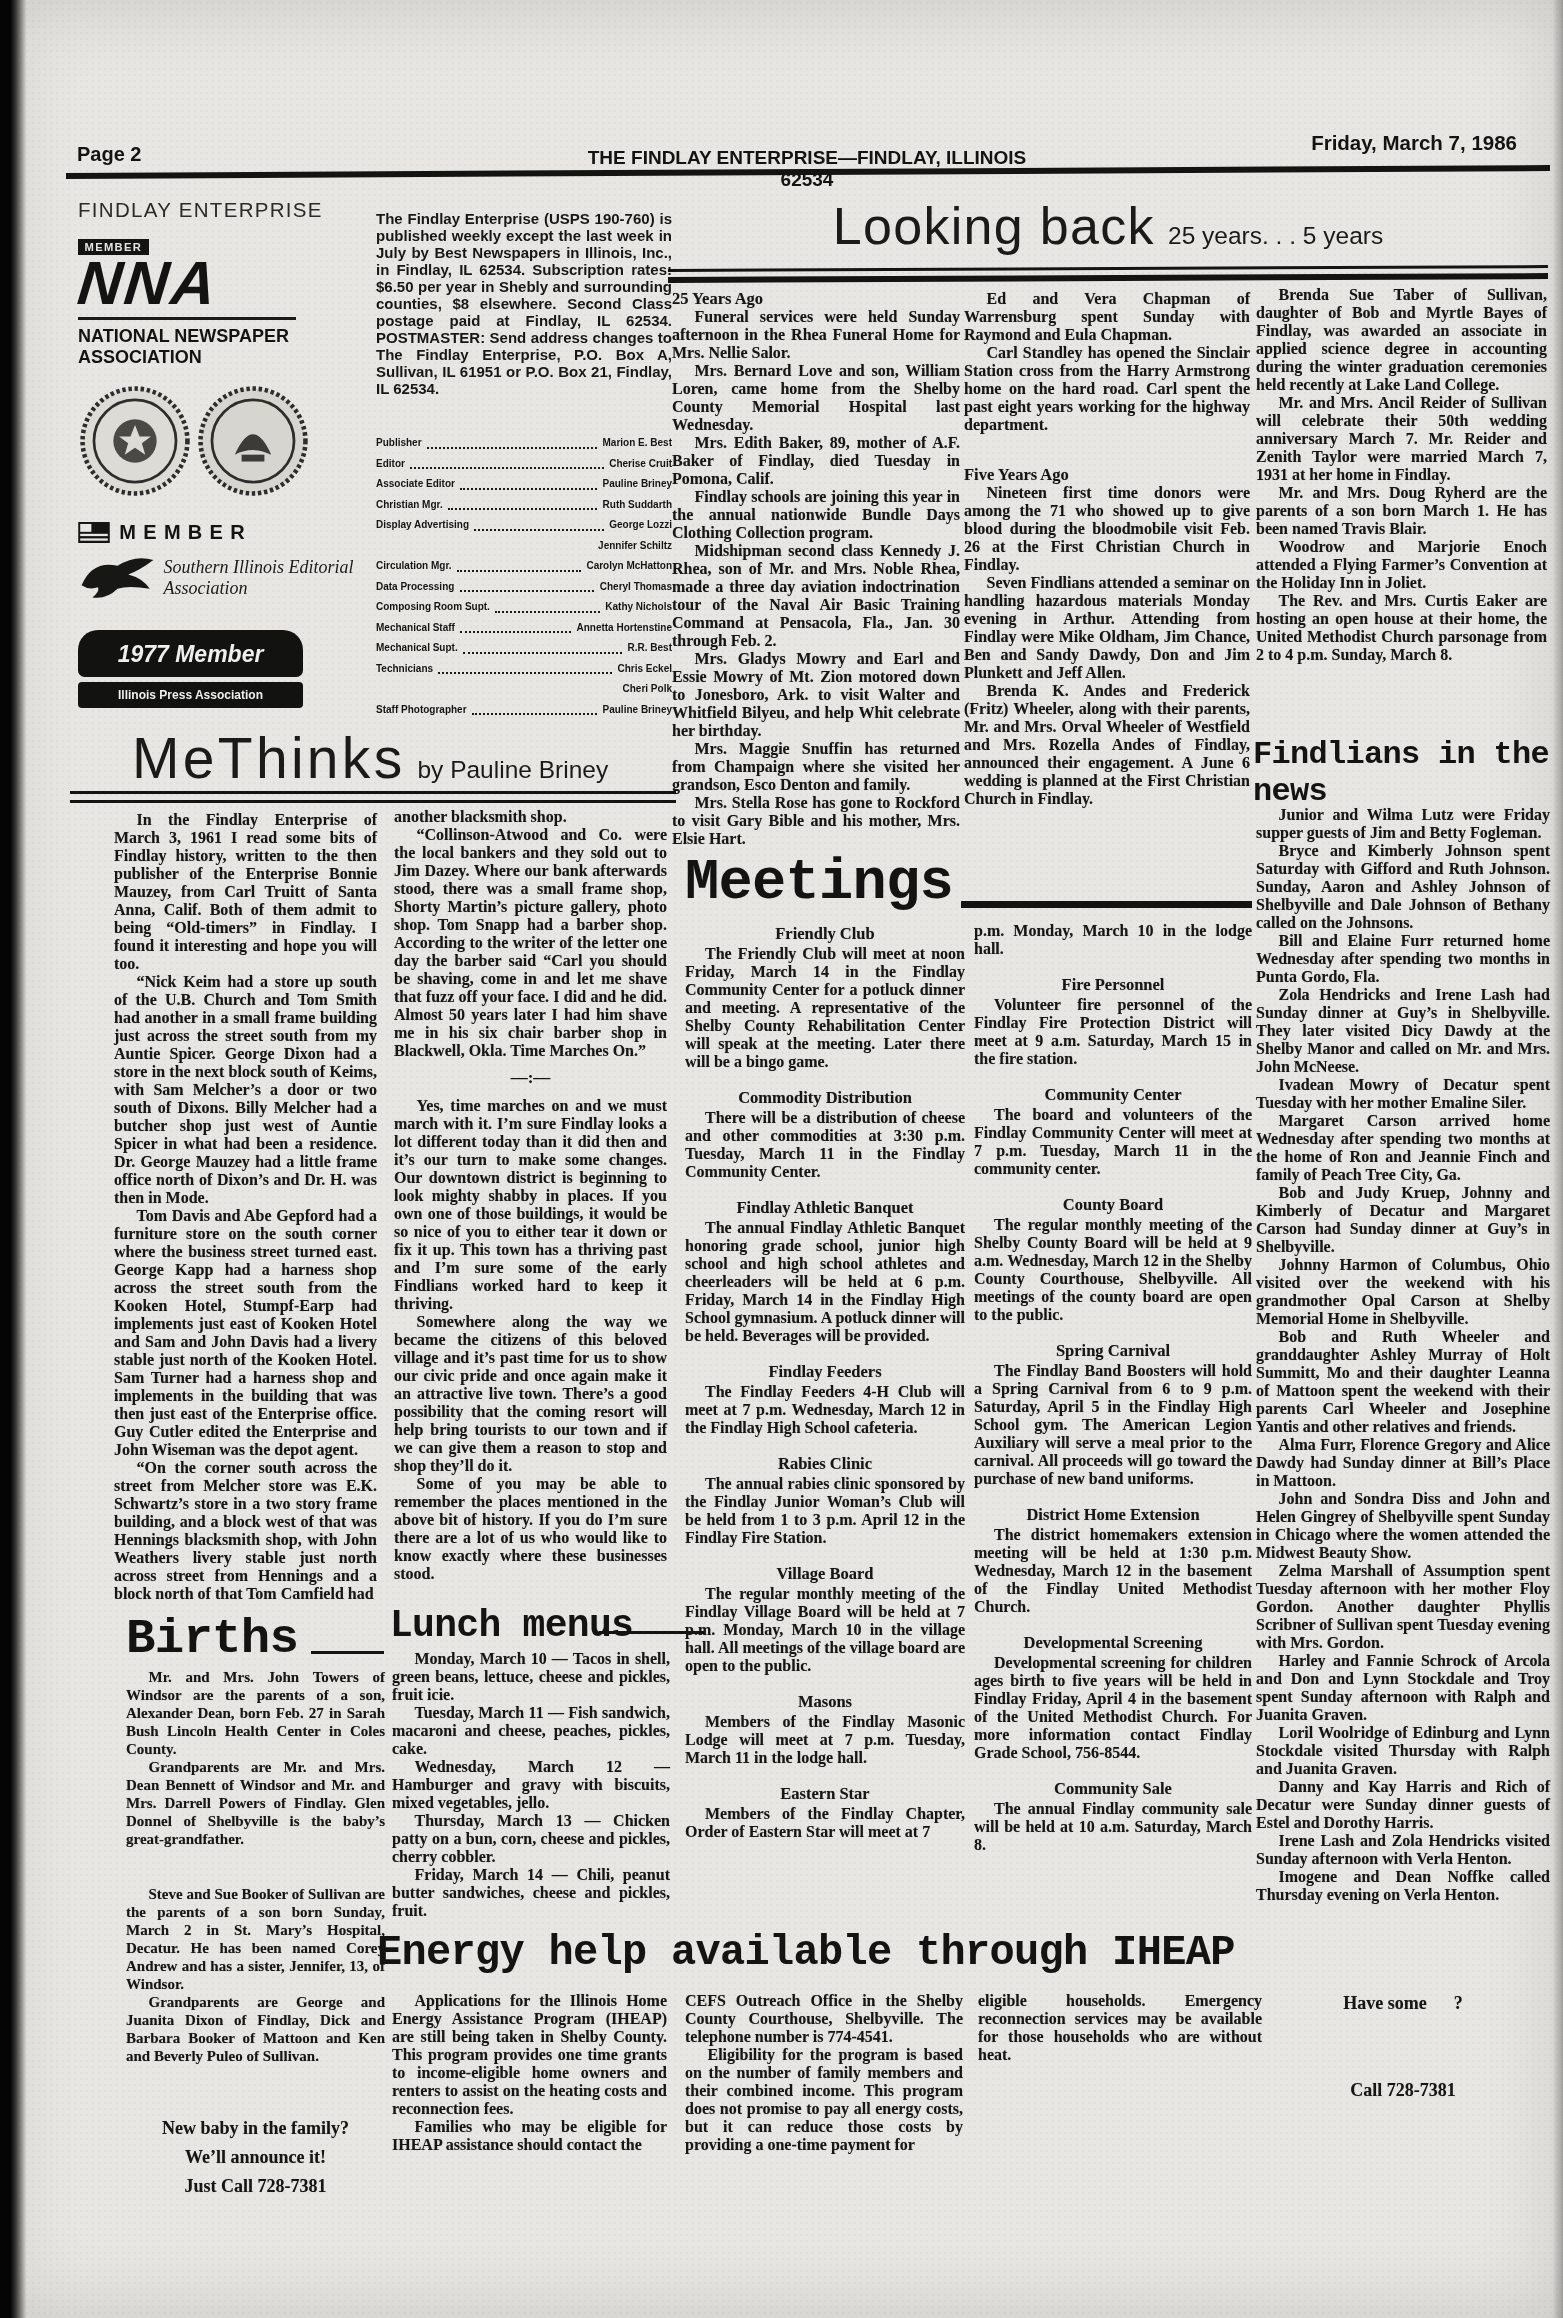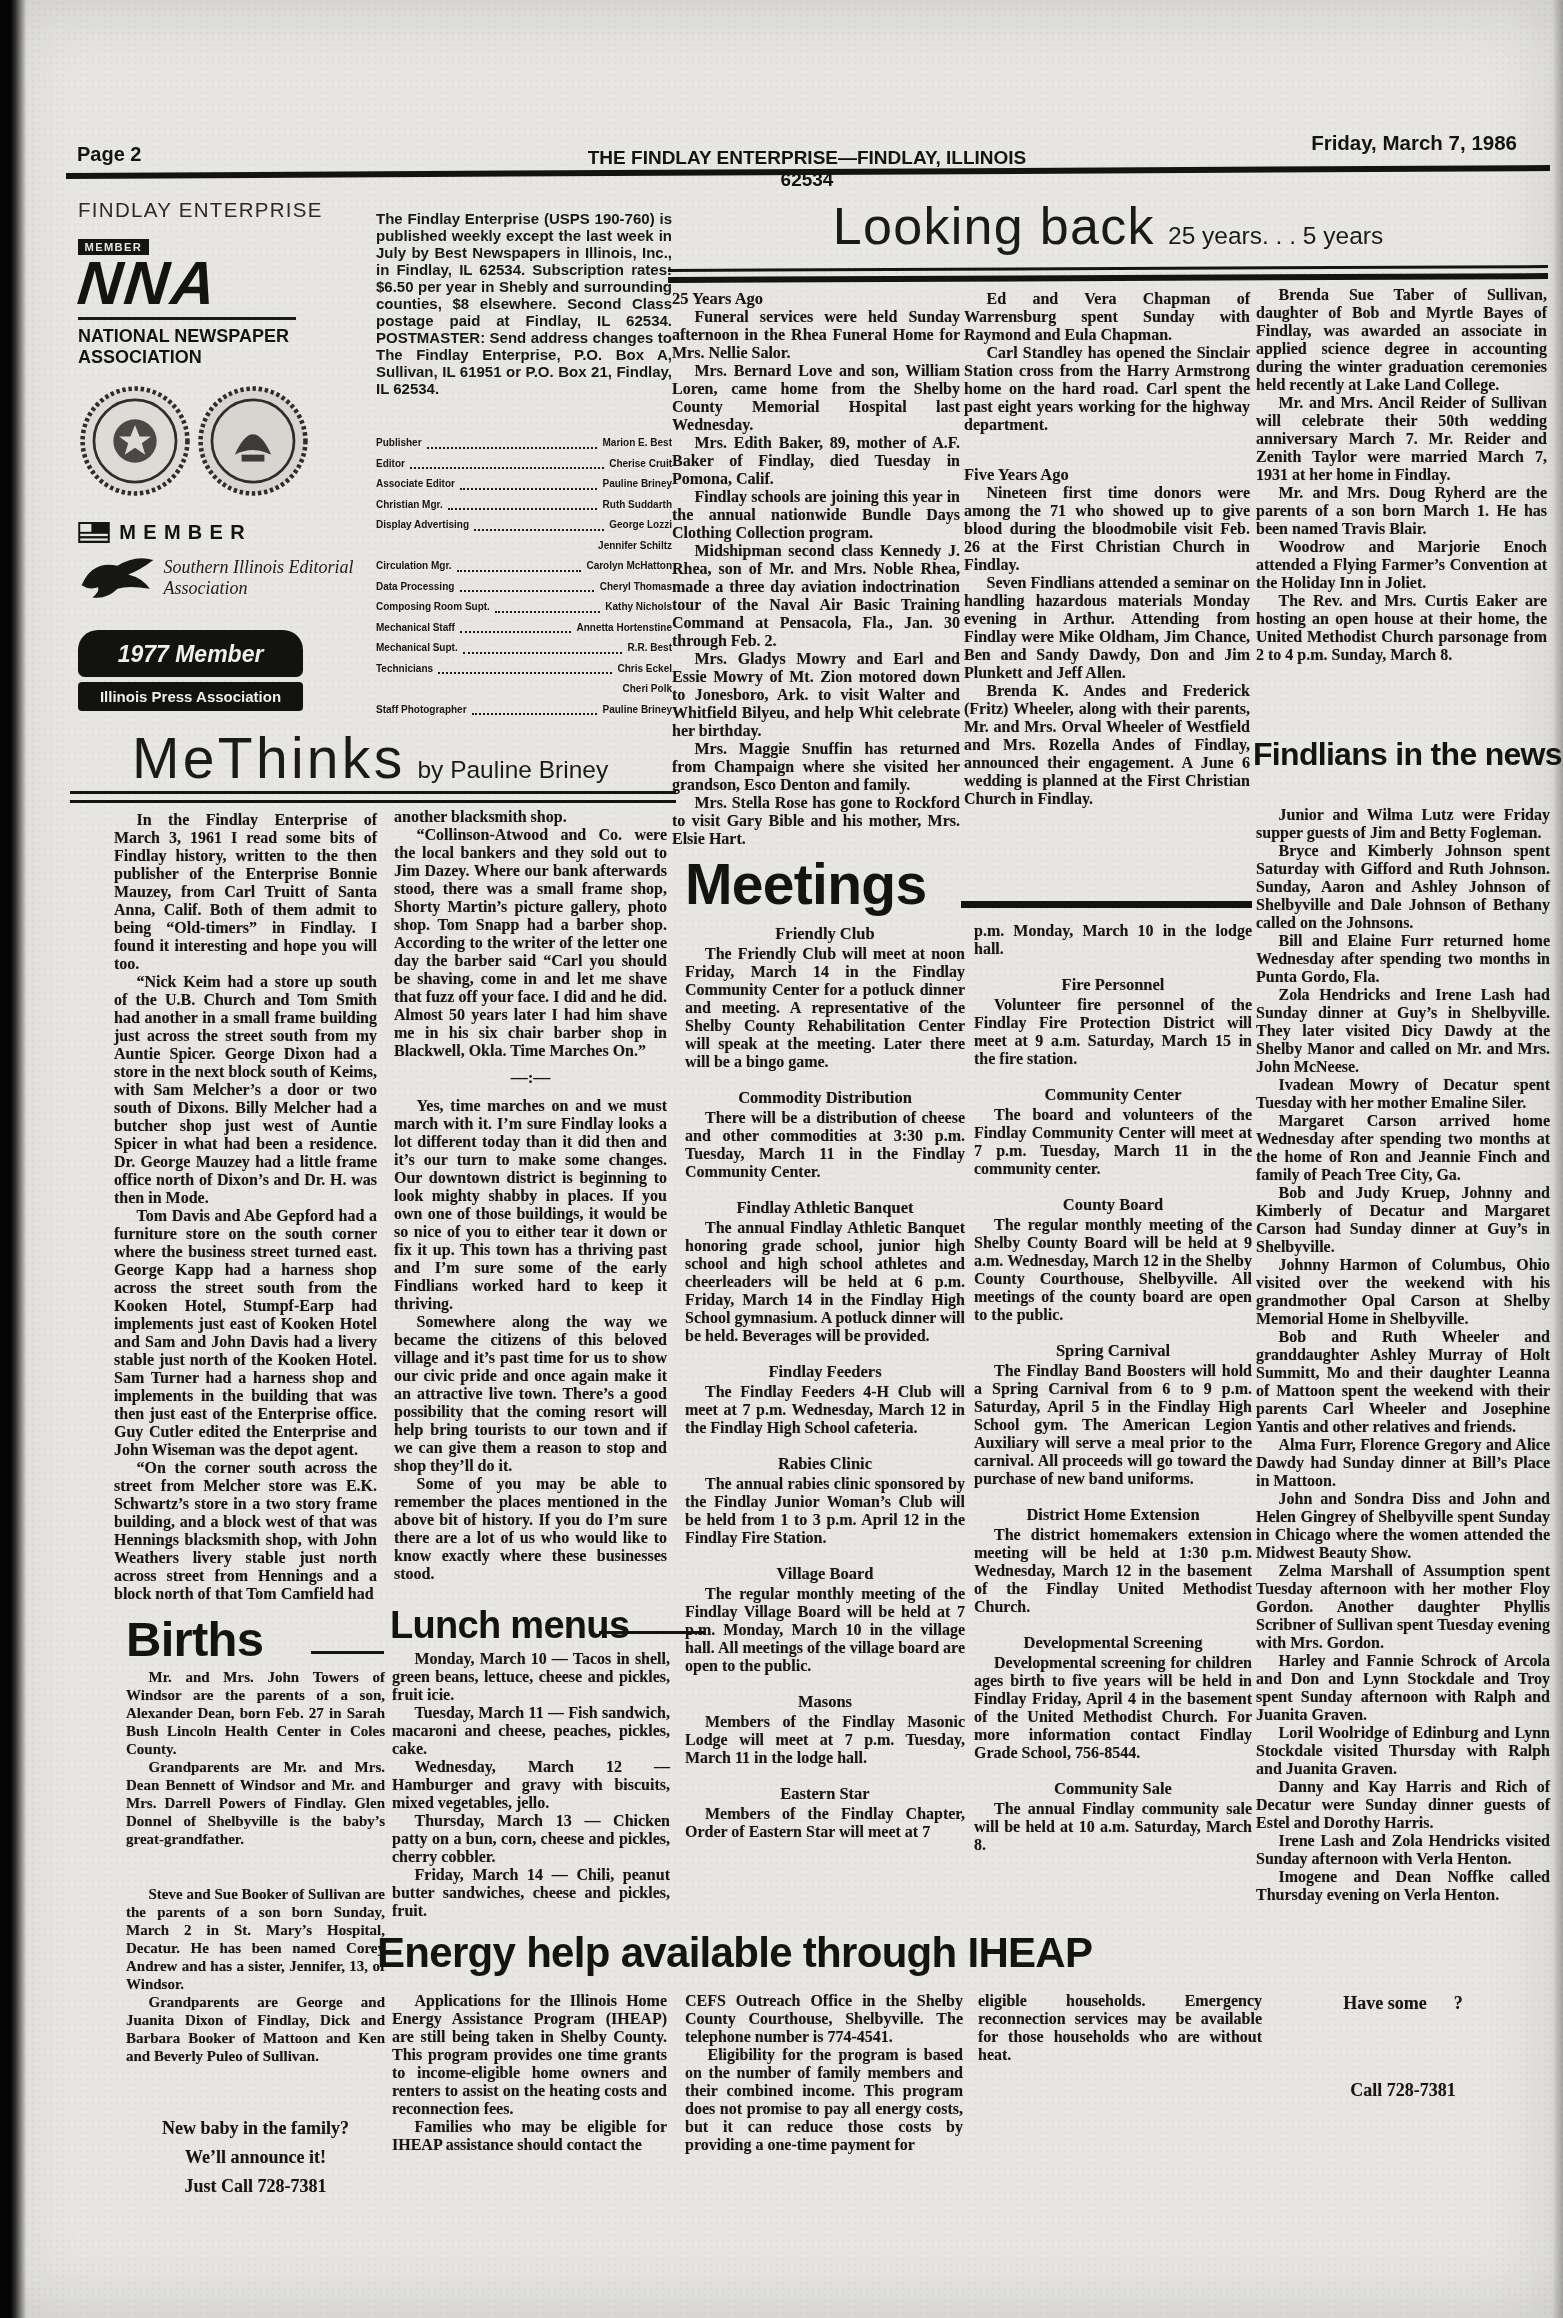--- a/index.html
+++ b/index.html
@@ -37,36 +37,36 @@
   .member-banner span{font-family:"Liberation Sans", sans-serif;font-weight:bold;
     font-size:20px;letter-spacing:7.3px;color:#131312;}
   .ed-assoc{display:flex;align-items:center;gap:6.6px;margin-top:8px;}
   .ed-text div{font-style:italic;font-size:18px;line-height:20.5px;color:#1c1b1a;}
   .ipa-badge{margin-top:26.5px;width:225px;}
   .ipa-top{background:#121211;color:#f0efeb;text-align:center;
     font-family:"Liberation Sans", sans-serif;font-weight:bold;font-style:italic;
     font-size:23px;padding:10.6px 6.6px 9.3px;border-radius:20px 20px 6.6px 6.6px;}
   .ipa-bottom{background:#121211;color:#f0efeb;text-align:center;
     font-family:"Liberation Sans", sans-serif;font-weight:bold;
-    font-size:15px;padding:6px 20px;margin-top:4.6px;border-radius:4px;}
+    font-size:12px;padding:6px 20px;margin-top:4.6px;border-radius:4px;}
 
   
   .masthead{font-family:"Liberation Sans", sans-serif;font-weight:bold;}
   .mast-about{font-size:15px;line-height:17px;text-align:justify;color:#171716;}
   .staff-list{margin-top:36px;font-size:10px;}
   .staff-row{display:flex;align-items:flex-end;line-height:20.5px;}
   .staff-role{white-space:nowrap;}
   .staff-dots{flex:1;border-bottom:2px dotted #1a1a19;margin:0 5.3px 4.6px;}
   .staff-name{white-space:nowrap;}
   .staff-extra{text-align:right;line-height:20.5px;}
   .staff-extra:empty{display:none;}
 
   
   .light-head{font-family:"Liberation Sans", sans-serif;font-weight:normal;color:#1a1a19;}
-  .heavy-head{font-family:Liberation Sans, sans-serif;font-weight:bold;color:#131312;letter-spacing:-0.7px;}
+  .heavy-head{font-family:Liberation Mono, monospace;font-weight:bold;color:#131312;letter-spacing:-0.7px;}
   .dbl-rule .r1{height:3.3px;background:#131312;}
   .dbl-rule .r2{height:6px;background:#131312;margin-top:4.6px;}
   .thin-rule{height:3.3px;background:#131312;}
 
   
   .body-col{font-size:16px;line-height:18px;font-weight:bold;text-align:justify;color:#171615;
     text-shadow:0 0 0.7px rgba(20,20,20,.35);}
   .body-col p{margin:0;text-indent:22.5px;}
   .body-col p.cont{text-indent:0;}
   .cont-first p:first-child{text-indent:0;}

